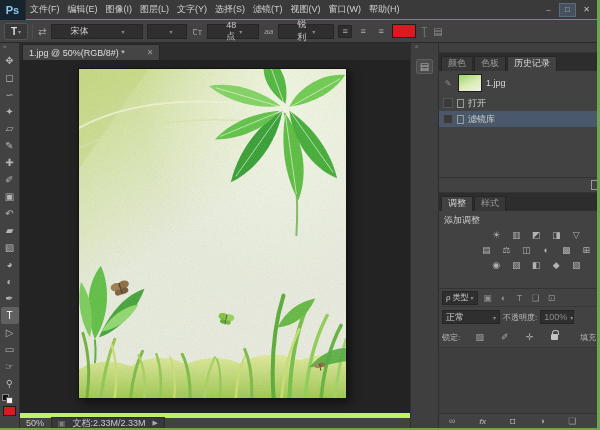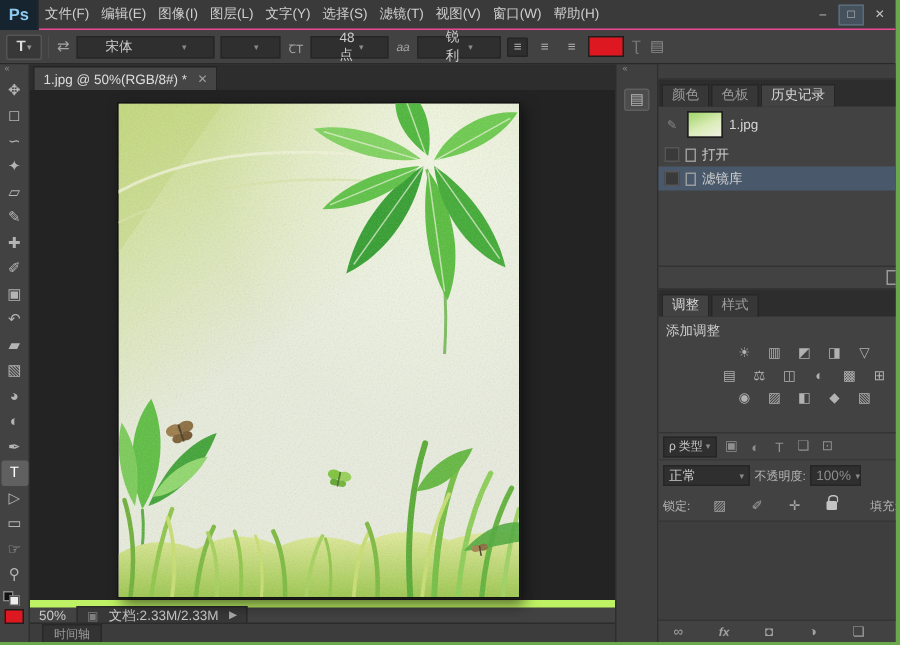--- a/index.html
+++ b/index.html
@@ -33,21 +33,21 @@
 .tb-chev{height:9px;font-size:6px;color:#8f8f8f;align-self:flex-start;padding-left:3px}
 .tool{width:18px;height:17px;line-height:17px;text-align:center;color:#b4b4b4;font-size:10px}
 .tool.selected{background:#606060;border-radius:2px;color:#fff}
 .tb-colors{margin-top:2px;position:relative;width:16px;height:24px}
 .tb-mini{position:absolute;left:0;top:0;width:7px;height:7px;background:#111;border:1px solid #888}
 .tb-mini2{position:absolute;left:4px;top:3px;width:7px;height:7px;background:#eee;border:1px solid #555}
 .tb-fg{position:absolute;left:1px;top:12px;width:13px;height:10px;border:1px solid #1d1d1d}
 
 .center{width:390px;display:flex;flex-direction:column;flex:0 0 auto;min-height:0}
 .tabbar{height:17px;background:#2d2d2d;display:flex;align-items:flex-end;padding-left:2px}
-.doctab{height:16px;background:#454545;border:1px solid #252525;border-bottom:none;display:flex;align-items:center;gap:7px;padding:0 6px;font-size:9px;color:#dedede;white-space:nowrap}
+.doctab{height:16px;background:#454545;border:1px solid #252525;border-bottom:none;display:flex;align-items:center;gap:22px;padding:0 6px;font-size:9px;color:#dedede;white-space:nowrap}
 .doctab .close{color:#9f9f9f;font-size:8px}
 .canvas{flex:1;background:#232323;position:relative;min-height:0}
 .doc{position:absolute;left:58px;top:8px;width:269px;height:331px;border:1px solid #141414;box-shadow:3px 4px 9px rgba(0,0,0,.55)}
 .doc svg{display:block;width:100%;height:100%}
 .statusbar{height:15px;background:#424242;border-top:5px solid #bef264;display:flex;align-items:center;gap:7px;padding-left:6px;font-size:9px;color:#c9c9c9;flex:0 0 auto}
 .docinfo{height:13px;background:#383838;border:1px solid #2b2b2b;display:flex;align-items:center;gap:7px;padding:0 6px;color:#c9c9c9}
 .docinfo .chip{color:#7f7f7f;font-size:8px}
 .docinfo .arrow{color:#a9a9a9;font-size:7px}
 .timelinebar{height:13px;background:#3c3c3c;border-top:1px solid #2c2c2c;display:flex;align-items:flex-end;padding-left:8px;flex:0 0 auto}
 .tl-tab{font-size:8px;color:#9a9a9a;background:#333;border:1px solid #282828;border-bottom:none;height:12px;line-height:11px;padding:0 7px}
@@ -307,23 +307,20 @@
           </div>
         </div>
         <div class="statusbar">
           <span>50%</span>
           <div class="docinfo">
             <span class="chip">▣</span>
             <span>文档:2.33M/2.33M</span>
             <span class="arrow">▶</span>
           </div>
         </div>
-        <div class="timelinebar">
-          <span class="tl-tab">时间轴</span>
-        </div>
       </div>
 
       <div class="dockstrip">
         <span class="strip-chev">«</span>
         <span class="libicon">▤</span>
       </div>
 
       <div class="panels">
         <div class="dockhead">
           <span>»</span>

